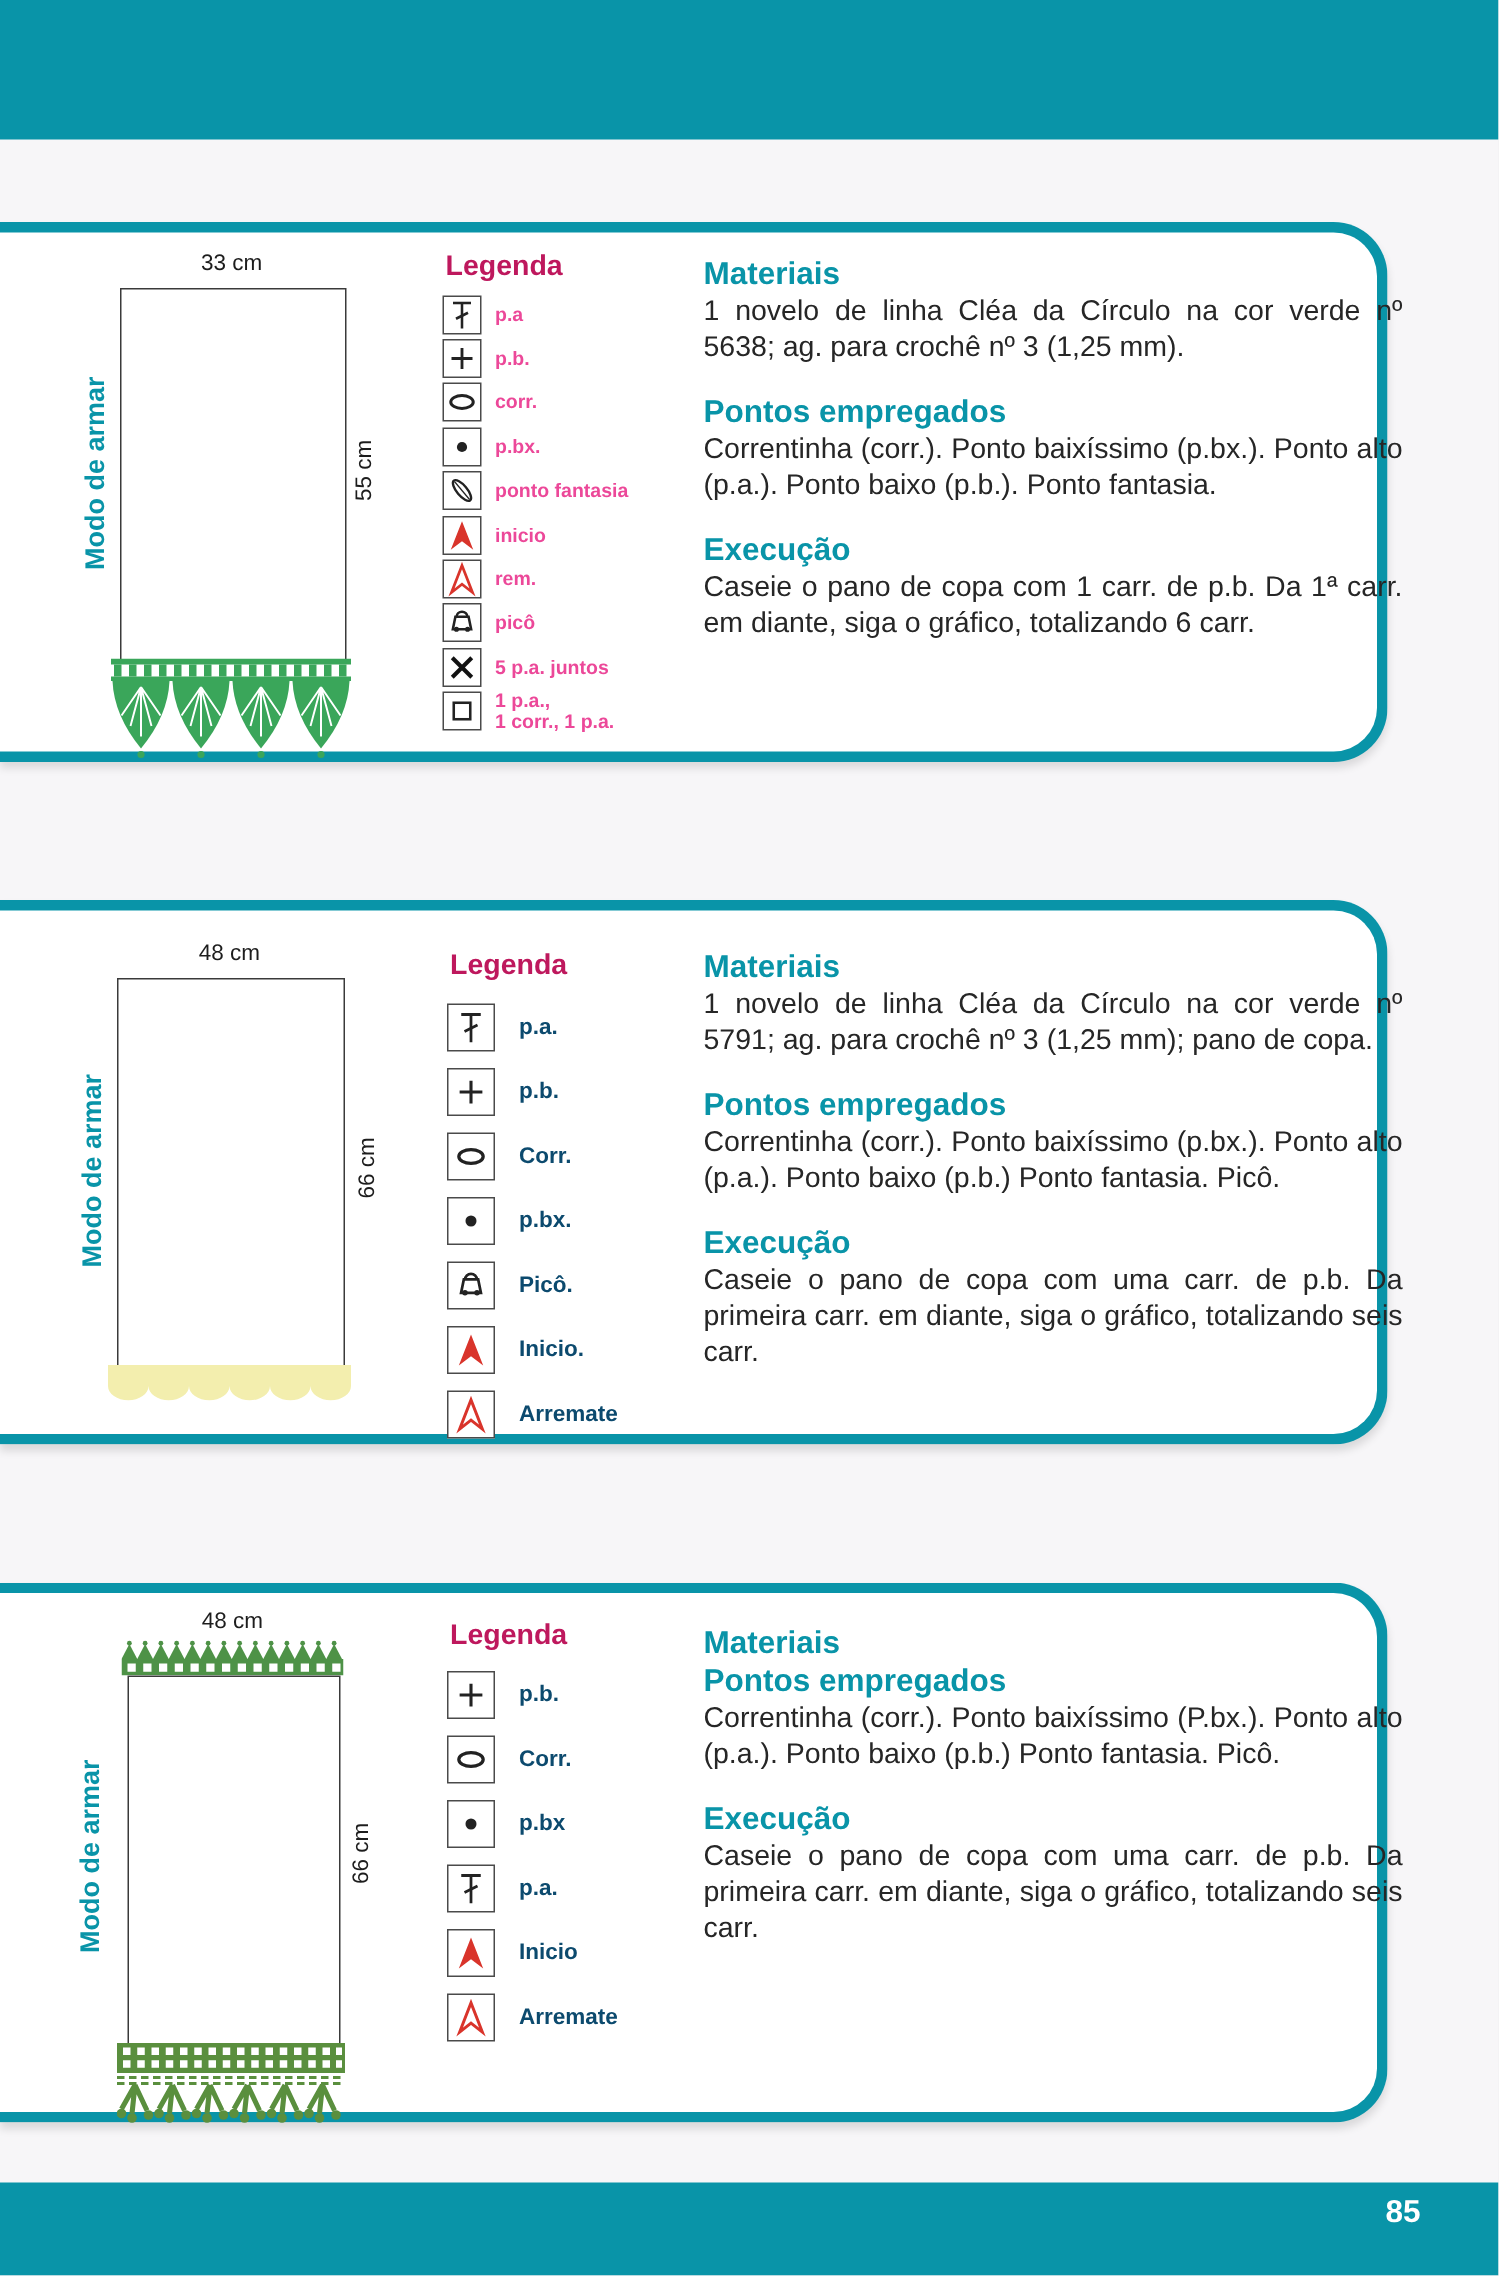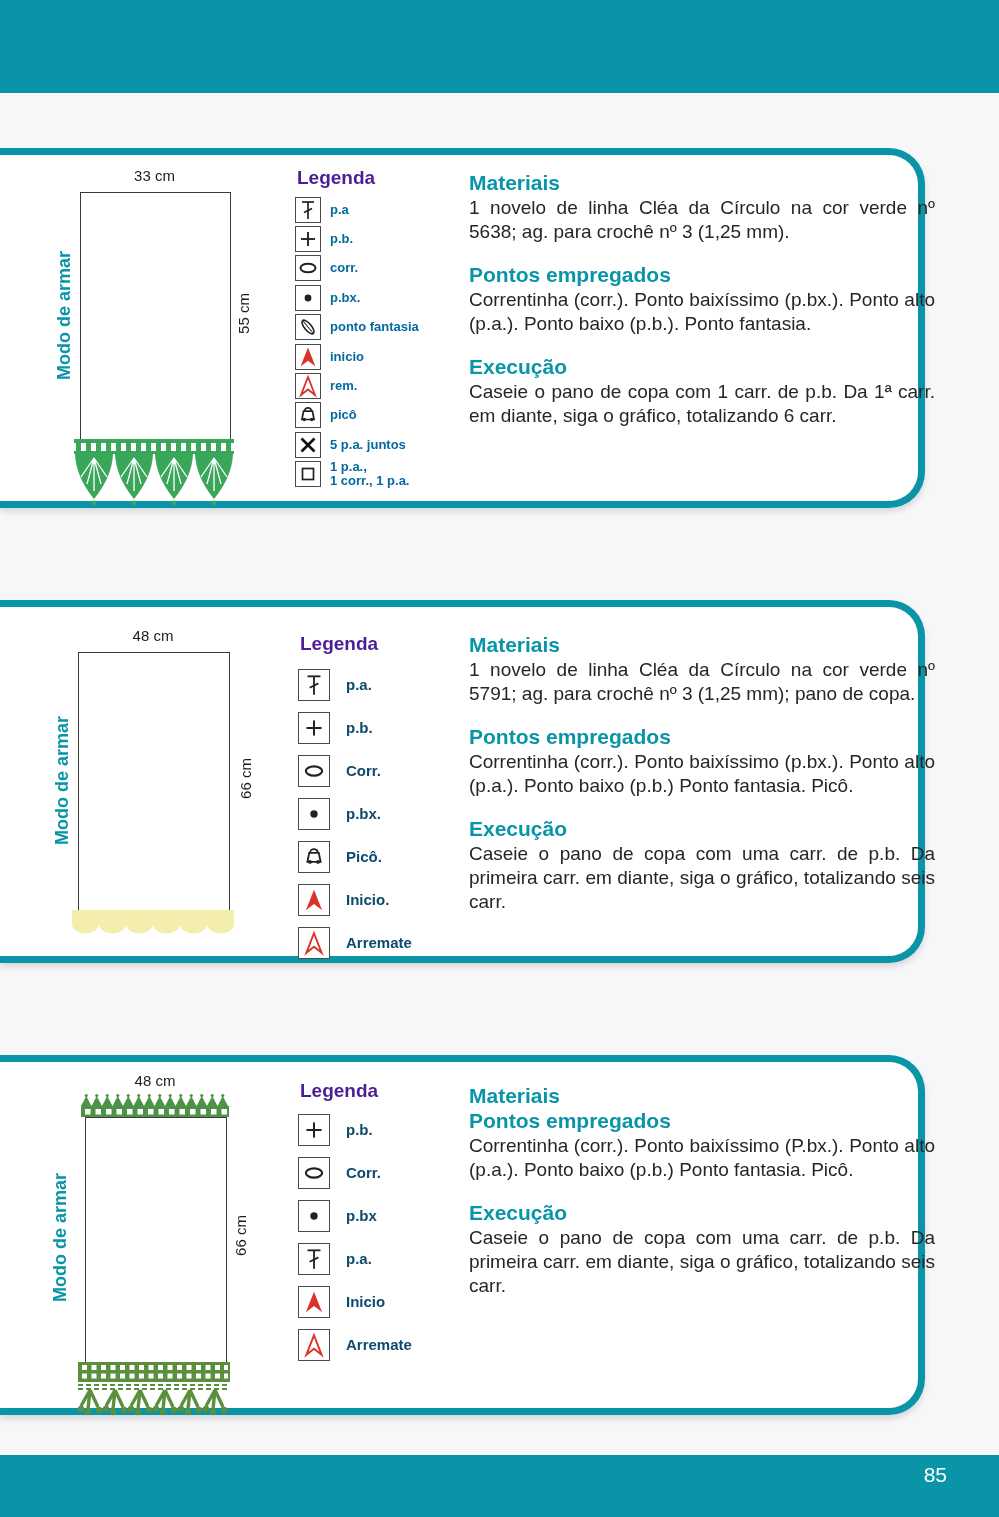--- a/index.html
+++ b/index.html
@@ -1,46 +1,46 @@
 <!DOCTYPE html>
 <html><head>
 <meta charset="utf-8">
 <style>
   html,body{margin:0;padding:0;}
   body{font-family:"Liberation Sans", sans-serif; background:#e9e9ec;}
   .page{position:relative; width:999px; height:1517px; background:#f7f6f8; overflow:hidden;}
 
   .topbar{position:absolute; left:0; top:0; width:100%; height:93px; background:#0994a8;}
   .footerbar{position:absolute; left:0; top:1455px; width:100%; height:62px; background:#0994a8;}
-  .page-number{position:absolute; right:52px; top:8px; color:#ffffff; font-size:21px; font-weight:normal;}
+  .page-number{position:absolute; right:52px; top:8px; color:#ffffff; font-size:21px; font-weight:bold;}
 
   .panel{position:absolute; left:0; width:918px; background:#ffffff;
          border:7px solid #0994a8; border-left:none;
          border-radius:0 36px 36px 0; box-shadow:0 4px 6px rgba(0,0,0,0.12);}
   .panel1{top:148px; height:346px;}
   .panel2{top:600px; height:349px;}
   .panel3{top:1055px; height:346px;}
 
   
   .rect{position:absolute; background:#fff; border:1.5px solid #3a3a3a;}
   .dim-w{position:absolute; text-align:center; font-size:15px; color:#1d1d1d;}
   .rot{position:absolute; text-align:center; white-space:nowrap; transform:rotate(-90deg);}
   .dim-h{font-size:15px; color:#1d1d1d;}
   .modo{font-size:18px; font-weight:bold; color:#0994a8;}
   .trim{position:absolute;}
 
   
-  .legend-title{position:absolute; font-size:19px; font-weight:bold; color:#4c1d95; margin:0;}
+  .legend-title{position:absolute; font-size:19px; font-weight:bold; color:#be185d; margin:0;}
   .legend{position:absolute; list-style:none; margin:0; padding:0;}
   .legend li{display:flex; align-items:center;}
   .legend .sym{display:flex; align-items:center; justify-content:center;
                background:#fff; border:1.6px solid #4a4a4a; flex:0 0 auto;}
   .legend-sm li{min-height:29.4px;}
   .legend-sm .sym{width:24px; height:24px;}
-  .legend-sm .lbl{font-size:13px; font-weight:bold; color:#0369a1; margin-left:9px; white-space:pre-line; line-height:1.1;}
+  .legend-sm .lbl{font-size:13px; font-weight:bold; color:#ec4899; margin-left:9px; white-space:pre-line; line-height:1.1;}
   .legend-lg li{min-height:43px;}
   .legend-lg .sym{width:30px; height:30px;}
   .legend-lg .lbl{font-size:15px; font-weight:bold; color:#0c4a6e; margin-left:16px;}
 
   
   .content{position:absolute; left:440px; width:466px;margin-left:29px;}
   .content h3{margin:0 0 1px 0; font-size:21px; font-weight:bold; color:#0994a8;}
   .content p{margin:0 0 19px 0; font-size:19px; line-height:1.26; color:#262626; text-align:justify;}
   .content p:last-child{margin-bottom:0;}
 </style>

